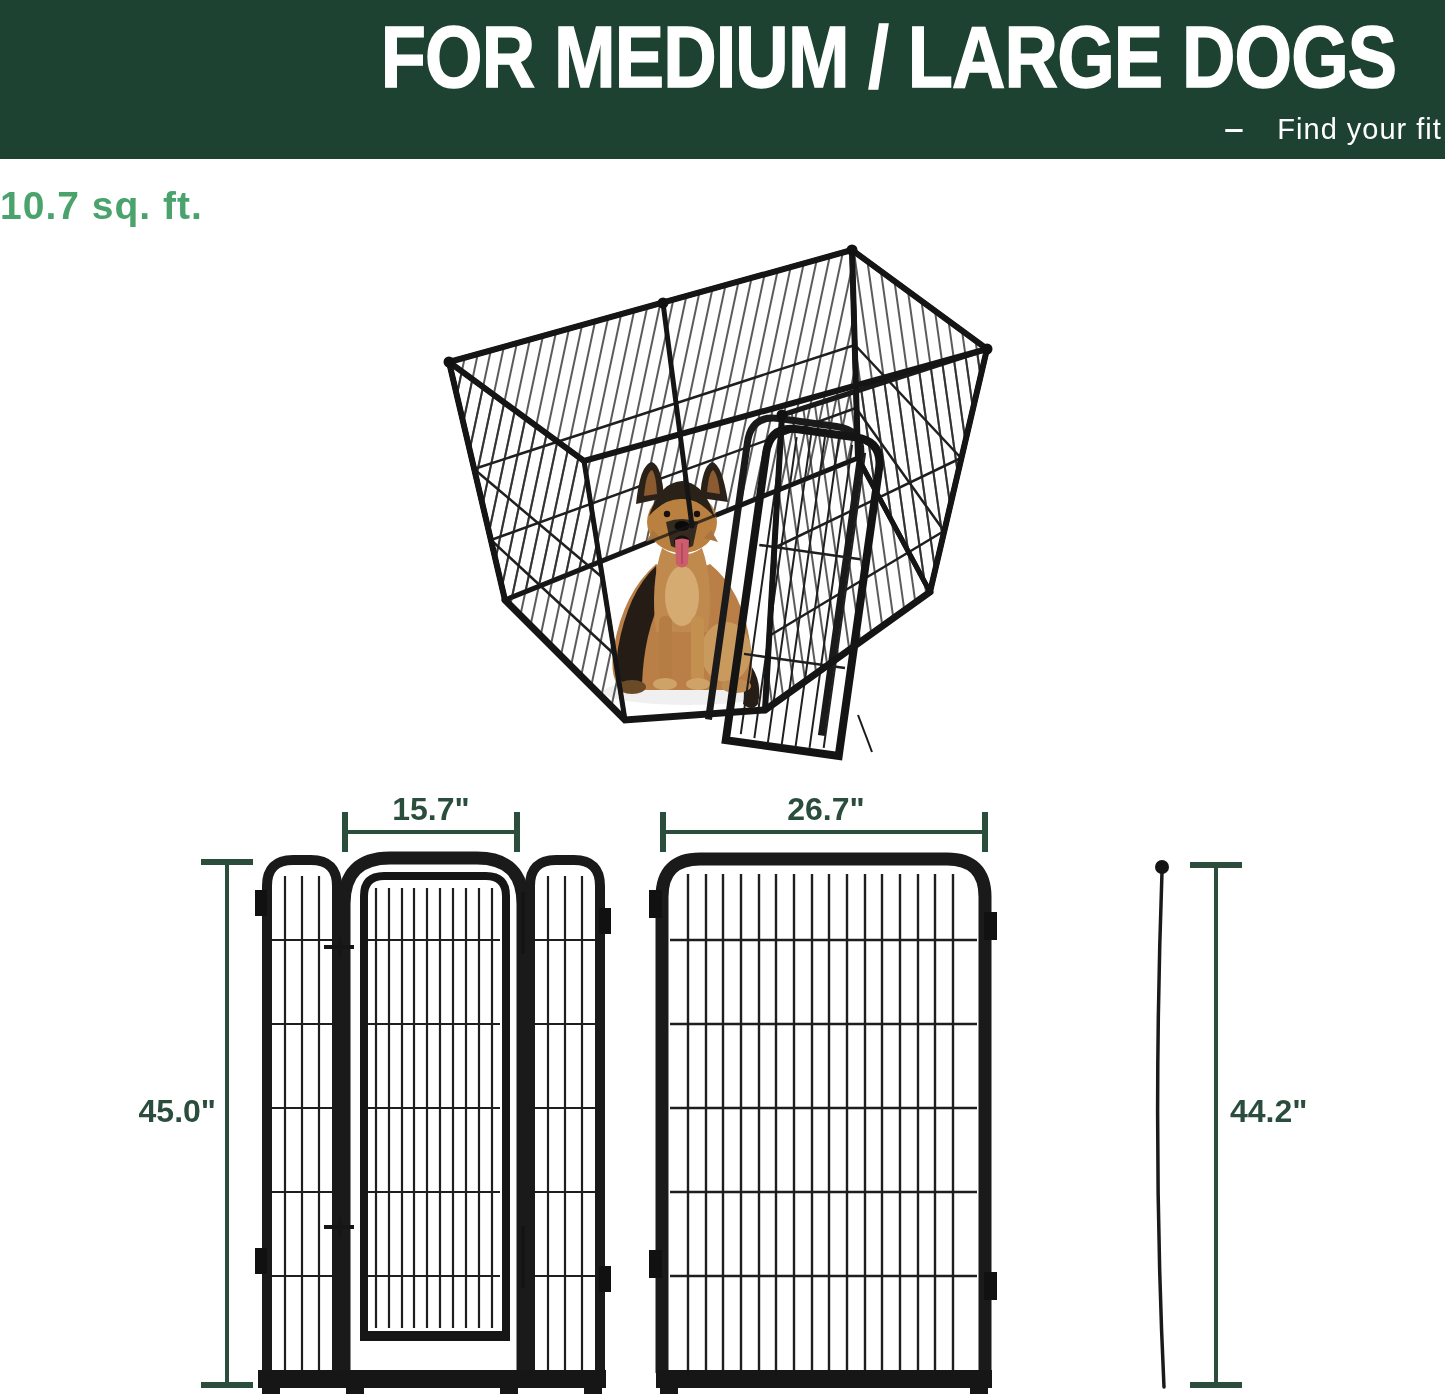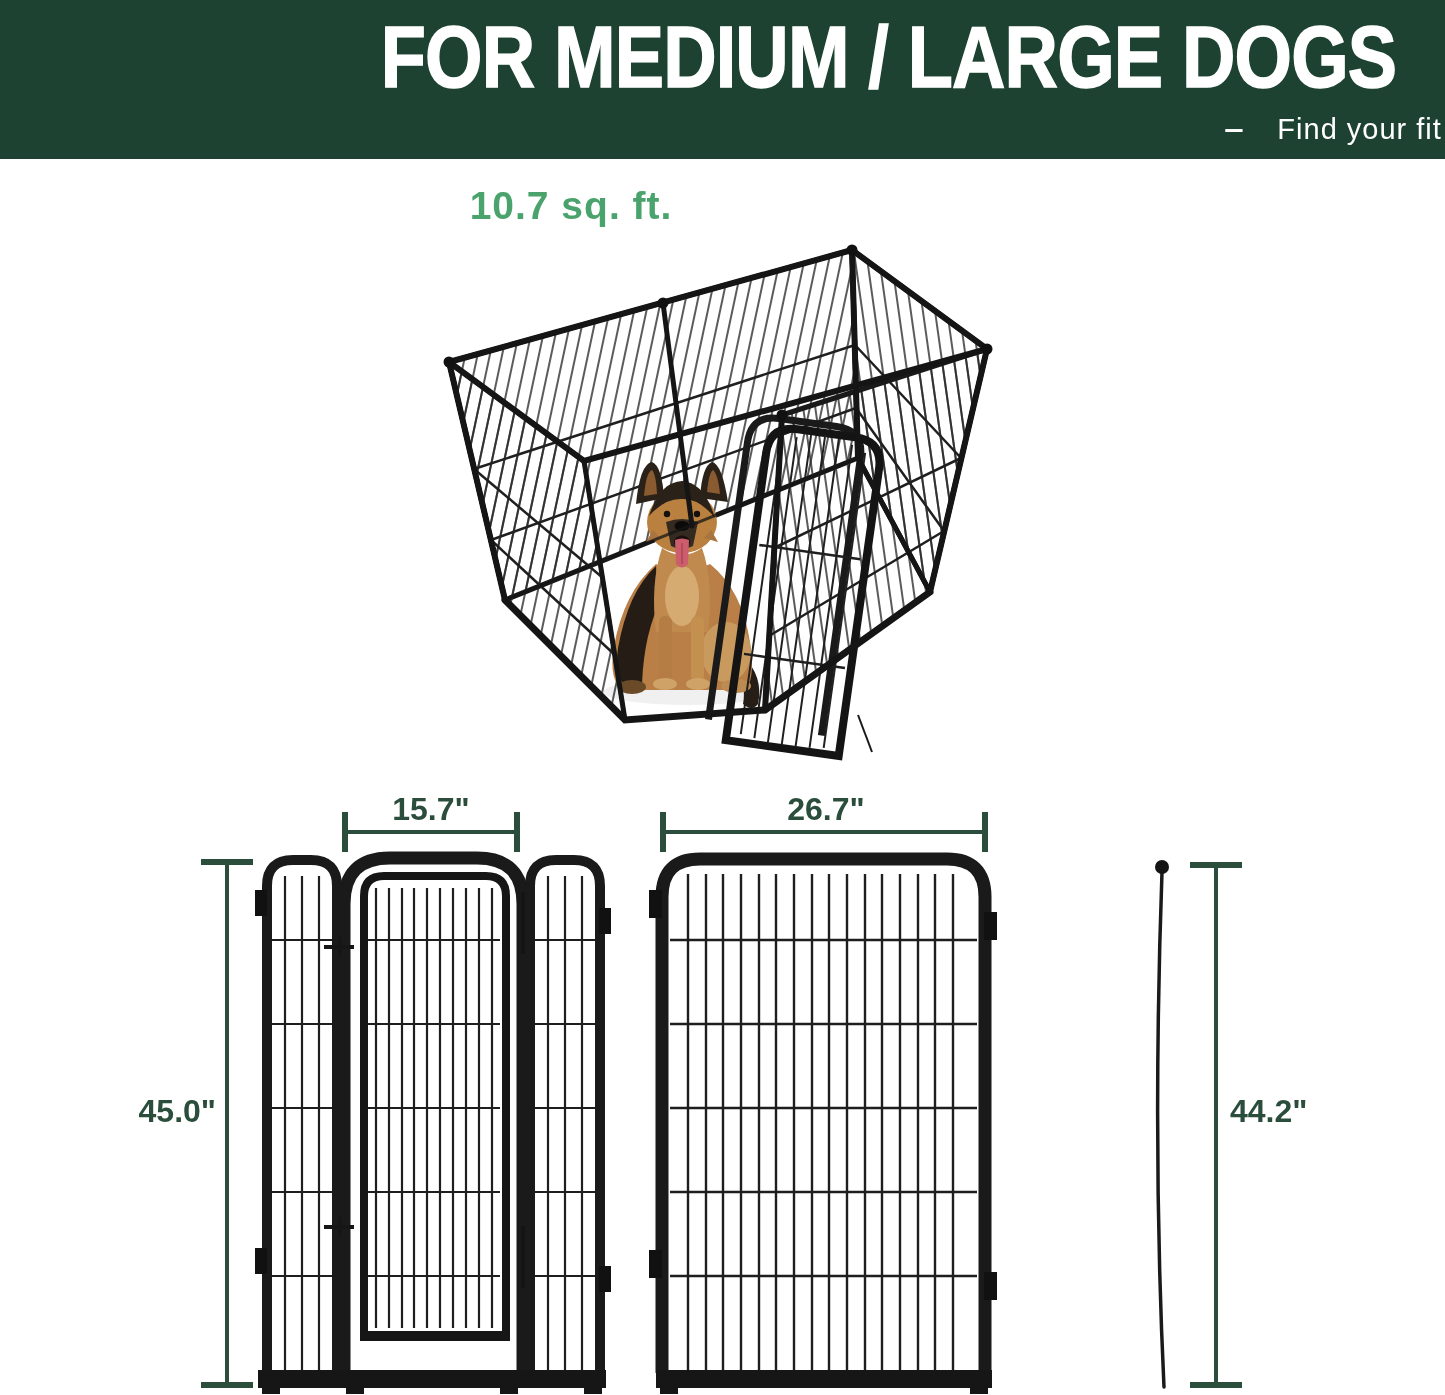--- a/index.html
+++ b/index.html
@@ -33,21 +33,21 @@
     display:flex;align-items:center;gap:34px;
     color:#ffffff;
     font-size:29px;
     font-weight:normal;
     letter-spacing:1px;
   }
   .header-subtitle .dash{font-weight:bold;transform:scaleX(1.2);}
   
   .area-label{
     position:absolute;left:0;top:184px;width:1142px;
-    text-align:center;
+    text-align:left;
     color:#4aa36c;
     font-size:39px;
     font-weight:bold;
     letter-spacing:1px;
   }
   
   .hero{position:absolute;left:410px;top:240px;width:620px;height:540px;}
   .dims{position:absolute;left:0;top:780px;width:1445px;height:615px;}
   svg text.dim-label{
     font-family:"Liberation Sans", sans-serif;

